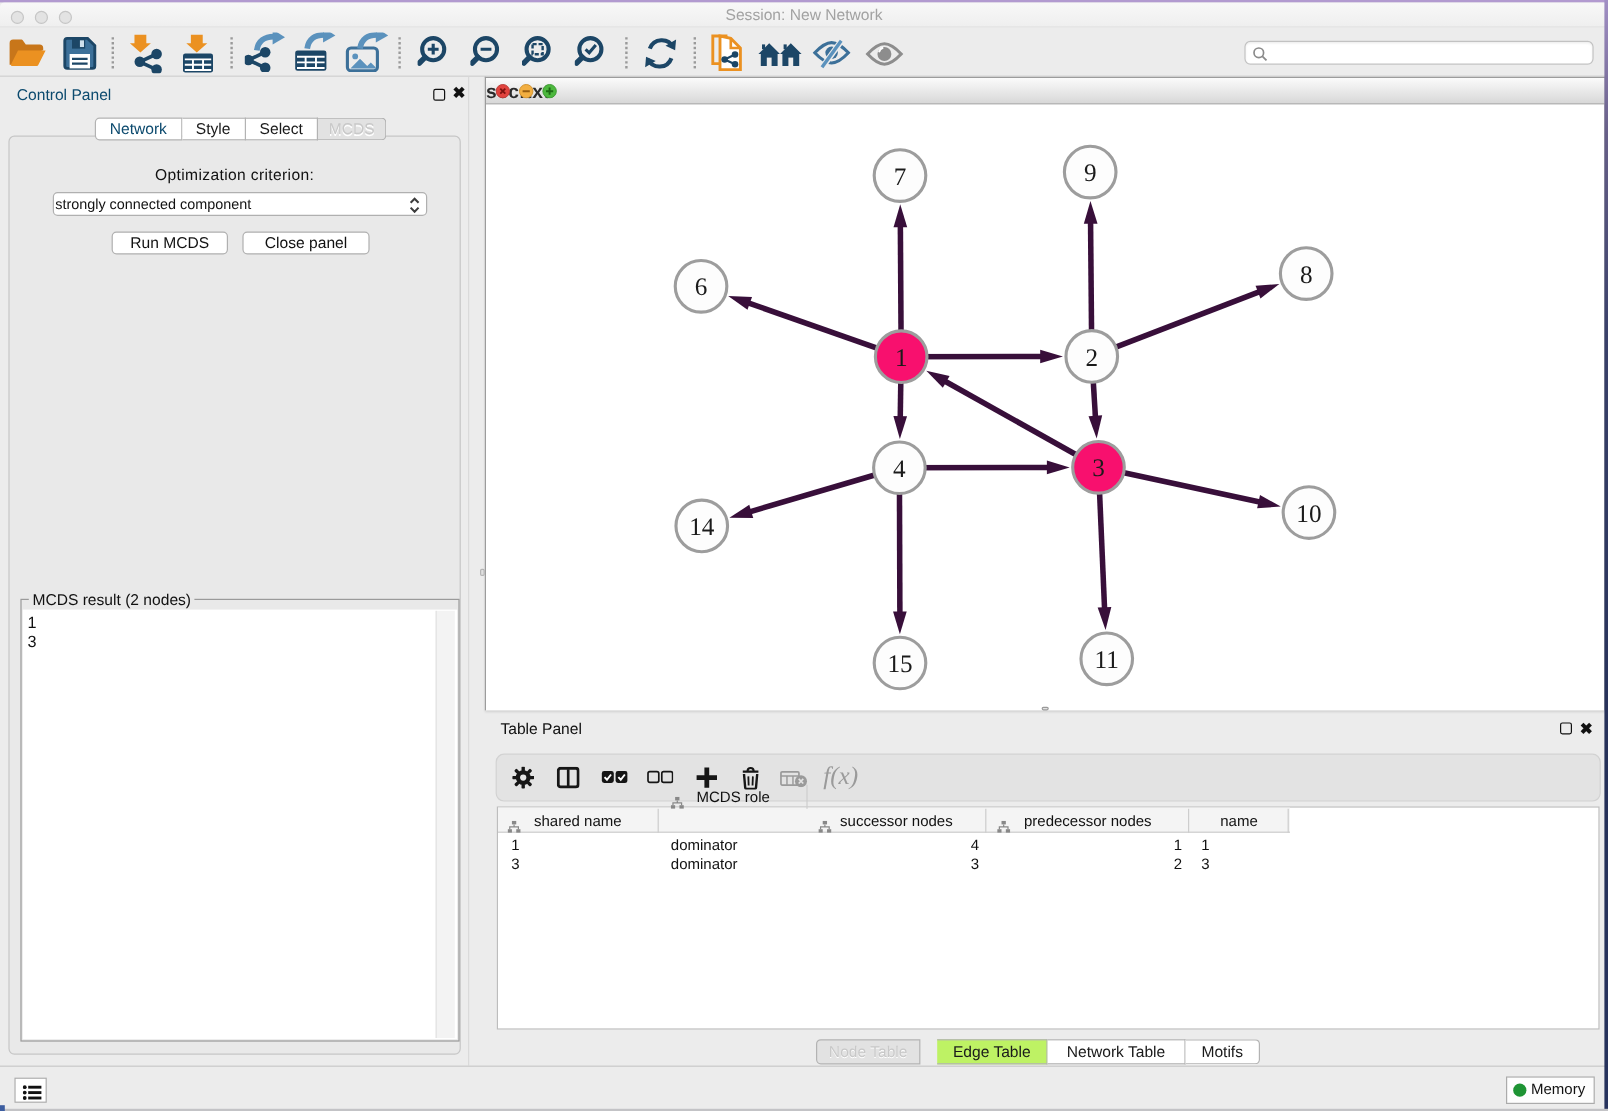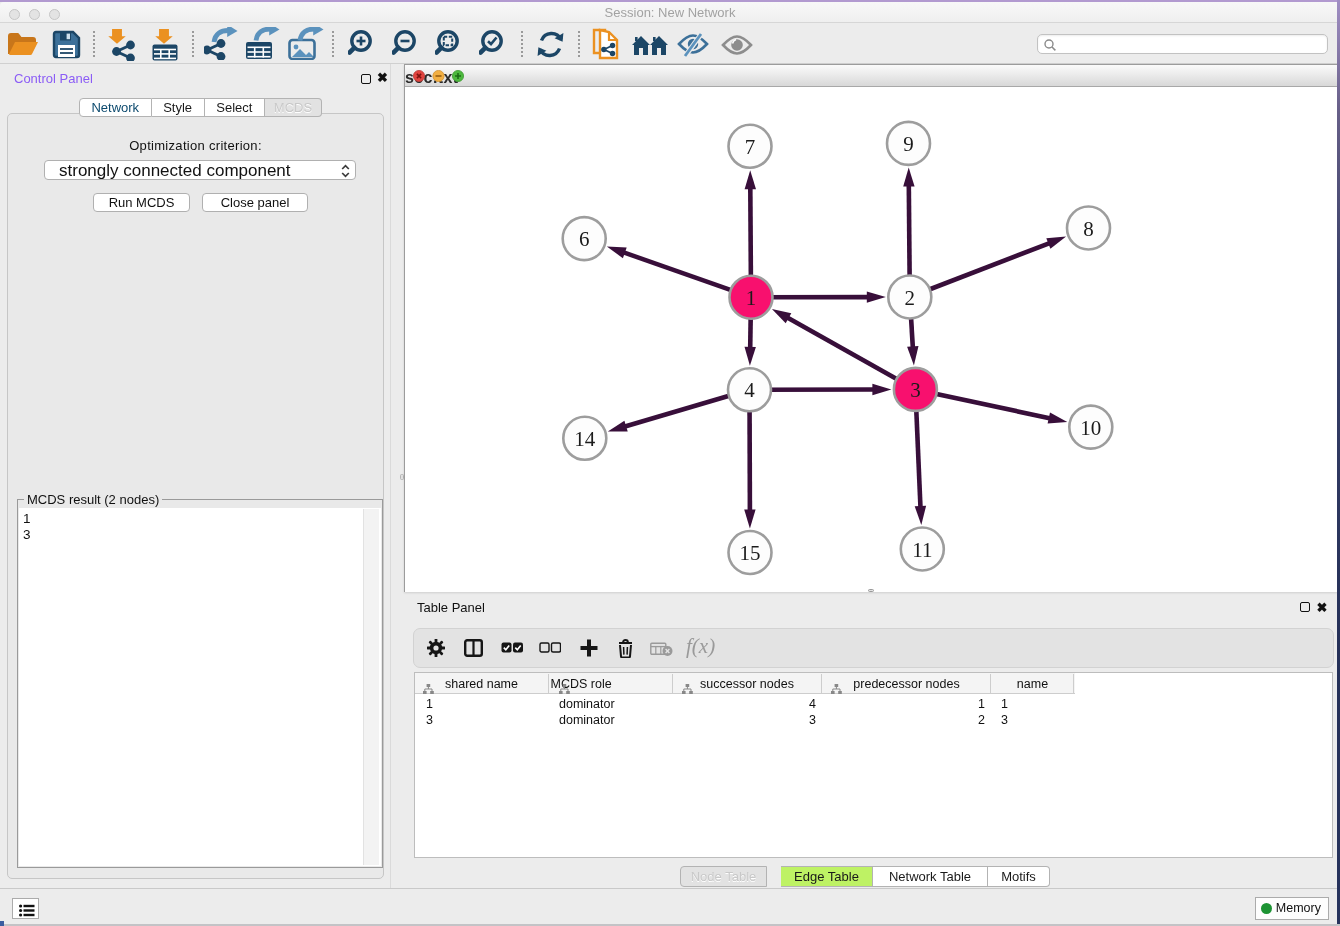--- a/index.html
+++ b/index.html
@@ -134,30 +134,30 @@
 <div class="vsep" style="left:192px"></div>
 <div class="vsep" style="left:332px"></div>
 <div class="vsep" style="left:521px"></div>
 <div class="vsep" style="left:578px"></div>
 <div style="position:absolute;left:1037px;top:34px;width:291px;height:20px;background:#fff;border:1px solid #c2c2c2;border-radius:5px;box-shadow:inset 0 1px 2px rgba(0,0,0,.08)"></div>
 <svg style="position:absolute;left:1043px;top:38px" width="14" height="14" viewBox="0 0 14 14">
     <circle cx="6" cy="6" r="4" fill="none" stroke="#8a8a8a" stroke-width="1.4"></circle>
     <line x1="9" y1="9" x2="12.4" y2="12.4" stroke="#8a8a8a" stroke-width="1.5"></line>
   </svg>
 
-<div class="abs" style="left:14px;top:71px;font-size:13px;color:#8b5cf6">Control Panel</div>
+<div class="abs" style="left:14px;top:71px;font-size:13px;color:#0c4a6e">Control Panel</div>
 <div class="winbtn" style="left:361px;top:74px"></div>
 <div class="xbtn" style="left:377px;top:70px">✖</div>
 <div class="abs" style="left:7px;top:113px;width:377px;height:766px;background:#e9e9e9;border:1px solid #c6c6c6;border-radius:5px"></div>
 <div style="position:absolute;left:79px;top:98px;width:72.5px;height:19px;background:#fff;border:1px solid #b3b3b3;border-radius:4px 0 0 4px;box-sizing:border-box;text-align:center;line-height:18px;font-size:13px;color:#0c4a6e">Network</div>
 <div style="position:absolute;left:151.5px;top:98px;width:53.3px;height:19px;background:#fff;border:1px solid #b3b3b3;border-left:none;border-radius:0;box-sizing:border-box;text-align:center;line-height:18px;font-size:13px;color:#1a1a1a">Style</div>
 <div style="position:absolute;left:204.8px;top:98px;width:60.2px;height:19px;background:#fff;border:1px solid #b3b3b3;border-left:none;border-radius:0;box-sizing:border-box;text-align:center;line-height:18px;font-size:13px;color:#1a1a1a">Select</div>
 <div style="position:absolute;left:265.0px;top:98px;width:57px;height:19px;background:#e2e2e2;border:1px solid #b3b3b3;border-left:none;border-radius:0 4px 4px 0;text-shadow:0 1px 0 #fff;box-sizing:border-box;text-align:center;line-height:18px;font-size:13px;color:#c8c8c8">MCDS</div>
 <div class="abs" style="left:7px;top:138px;width:377px;text-align:center;font-size:13px;letter-spacing:0.3px;color:#111">Optimization criterion:</div>
-<div class="abs" style="left:44px;top:160px;width:312px;height:20px;background:#fff;border:1px solid #b0b0b0;border-radius:4px;font-size:17px;line-height:19px;color:#111;padding-left:14px">strongly connected component
+<div class="abs" style="left:44px;top:160px;width:312px;height:20px;background:#fff;border:1px solid #b0b0b0;border-radius:4px;font-size:12px;line-height:19px;color:#111;padding-left:1px">strongly connected component
  <svg style="position:absolute;right:4px;top:3px" width="11" height="14" viewBox="0 0 11 14">
   <path d="M2.2 5 L5.5 1.6 L8.8 5" fill="none" stroke="#3c3c3c" stroke-width="1.7"></path>
   <path d="M2.2 9 L5.5 12.4 L8.8 9" fill="none" stroke="#3c3c3c" stroke-width="1.7"></path>
     </svg>
 </div>
 <div class="abs" style="left:93px;top:193px;width:97px;height:19px;background:#fff;border:1px solid #b0b0b0;border-radius:4px;font-size:13px;line-height:17px;color:#111;text-align:center">Run MCDS</div>
 <div class="abs" style="left:202px;top:193px;width:106px;height:19px;background:#fff;border:1px solid #b0b0b0;border-radius:4px;font-size:13px;line-height:17px;color:#111;text-align:center">Close panel</div>
 
 <div class="abs" style="left:17px;top:499px;width:366px;height:369px;border:1px solid #9a9a9a"></div>
 <div class="abs" style="left:24px;top:492px;background:#e9e9e9;padding:0 3px;font-size:13px;color:#111">MCDS result (2 nodes)</div>
@@ -286,21 +286,21 @@
   </svg>
 <div style="position:absolute;left:686px;top:634px;width:34px;height:26px;font:italic 21px 'Liberation Serif',serif;color:#9a9a9a">f(x)</div>
 <div class="abs" style="left:414px;top:672px;width:919px;height:186px;background:#fff;border:1px solid #bdbdbd"></div>
 <div class="abs" style="left:415px;top:673px;width:660px;height:21px;background:#f4f4f4;border-bottom:1px solid #cdcdcd"></div>
 <div style="position:absolute;left:415px;top:674px;width:134px;height:20px;border-right:1px solid #cdcdcd;text-align:center;line-height:20px;font-size:12.5px;color:#111"><span style="position:absolute;left:8px;top:5px"><svg width="11" height="10" viewBox="0 0 11 10" style="vertical-align:-1px">
         <rect x="3.6" y="0" width="3.6" height="3" fill="#888"></rect>
         <path d="M5.4 3 L5.4 5 M1.8 7 L1.8 5 L9 5 L9 7" stroke="#888" stroke-width="1" fill="none"></path>
         <rect x="0" y="7" width="3.6" height="3" fill="#888"></rect>
         <rect x="7.2" y="7" width="3.6" height="3" fill="#888"></rect>
       </svg></span>shared name</div>
-<div style="position:absolute;left:550.5px;top:674px;width:122px;height:20px;border-right:1px solid #cdcdcd;text-align:left;line-height:20px;font-size:12.5px;color:#111"><span style="position:absolute;left:8px;top:5px"><svg width="11" height="10" viewBox="0 0 11 10" style="vertical-align:-1px">
+<div style="position:absolute;left:550.5px;top:654px;width:122px;height:20px;border-right:1px solid #cdcdcd;text-align:center;line-height:20px;font-size:12.5px;color:#111"><span style="position:absolute;left:8px;top:5px"><svg width="11" height="10" viewBox="0 0 11 10" style="vertical-align:-1px">
         <rect x="3.6" y="0" width="3.6" height="3" fill="#888"></rect>
         <path d="M5.4 3 L5.4 5 M1.8 7 L1.8 5 L9 5 L9 7" stroke="#888" stroke-width="1" fill="none"></path>
         <rect x="0" y="7" width="3.6" height="3" fill="#888"></rect>
         <rect x="7.2" y="7" width="3.6" height="3" fill="#888"></rect>
       </svg></span>MCDS role</div>
 <div style="position:absolute;left:673.5px;top:674px;width:148px;height:20px;border-right:1px solid #cdcdcd;text-align:center;line-height:20px;font-size:12.5px;color:#111"><span style="position:absolute;left:8px;top:5px"><svg width="11" height="10" viewBox="0 0 11 10" style="vertical-align:-1px">
         <rect x="3.6" y="0" width="3.6" height="3" fill="#888"></rect>
         <path d="M5.4 3 L5.4 5 M1.8 7 L1.8 5 L9 5 L9 7" stroke="#888" stroke-width="1" fill="none"></path>
         <rect x="0" y="7" width="3.6" height="3" fill="#888"></rect>
         <rect x="7.2" y="7" width="3.6" height="3" fill="#888"></rect>

